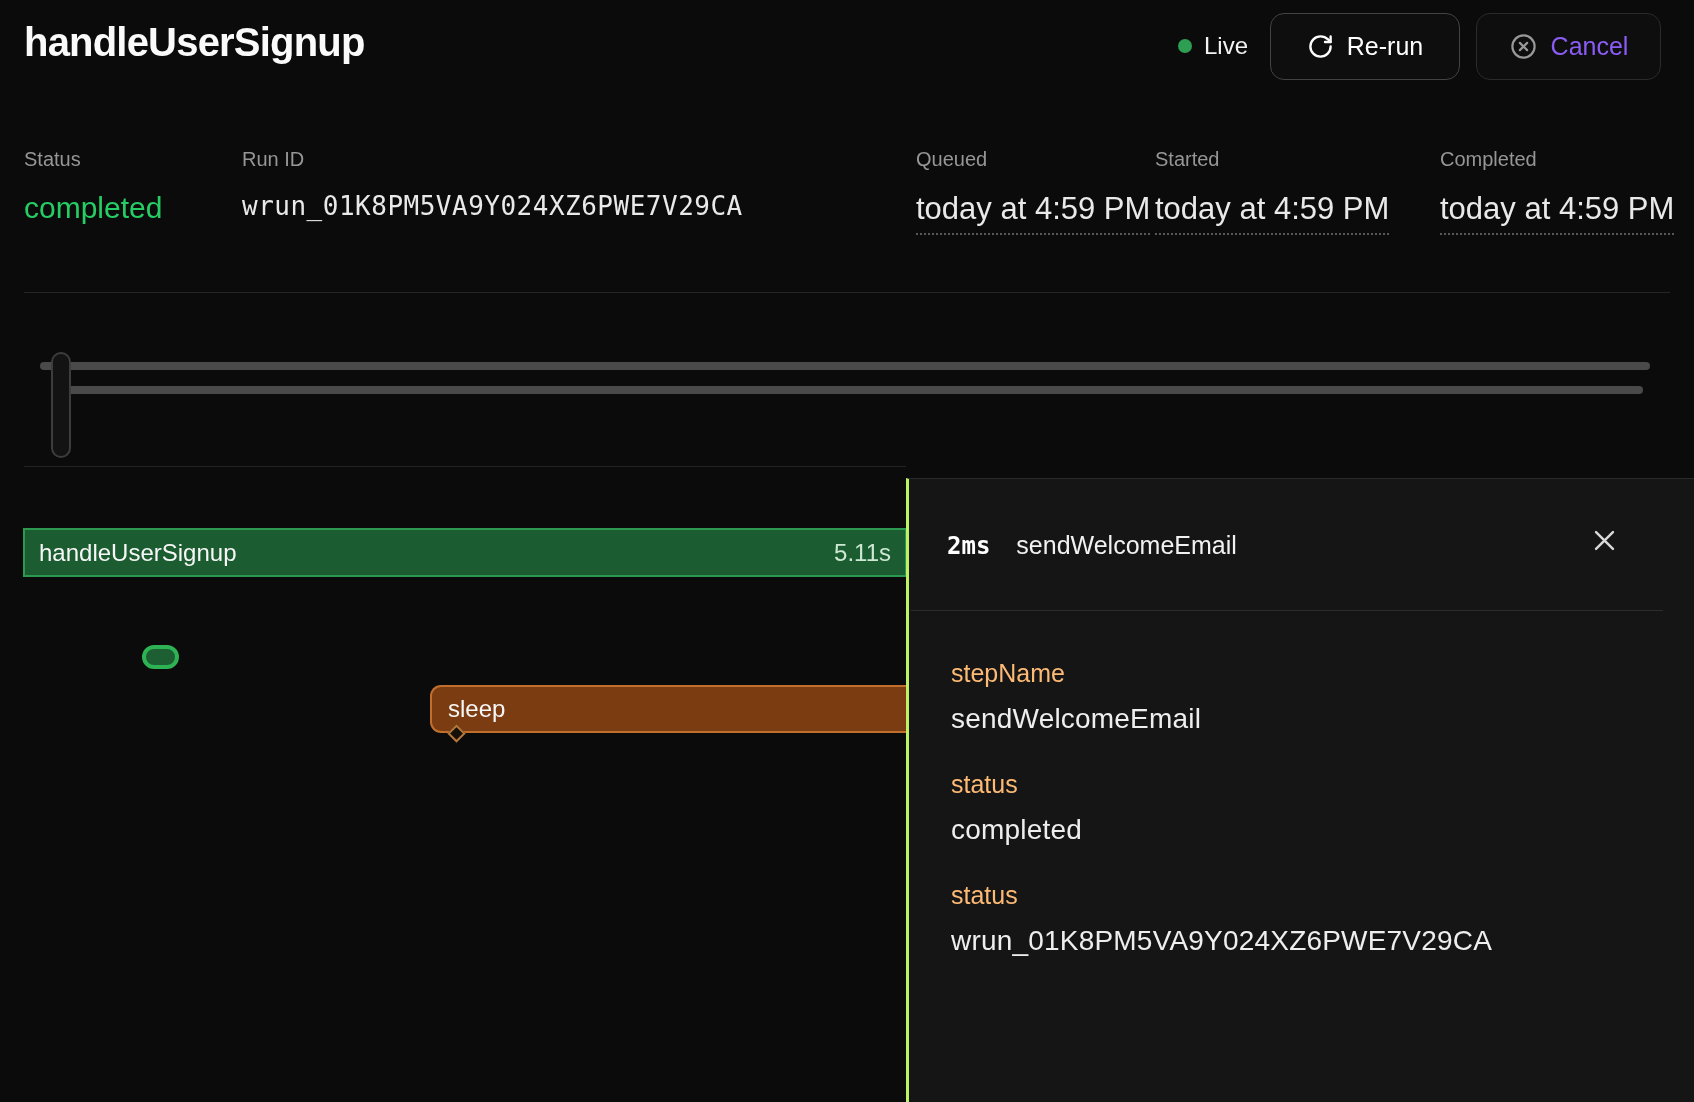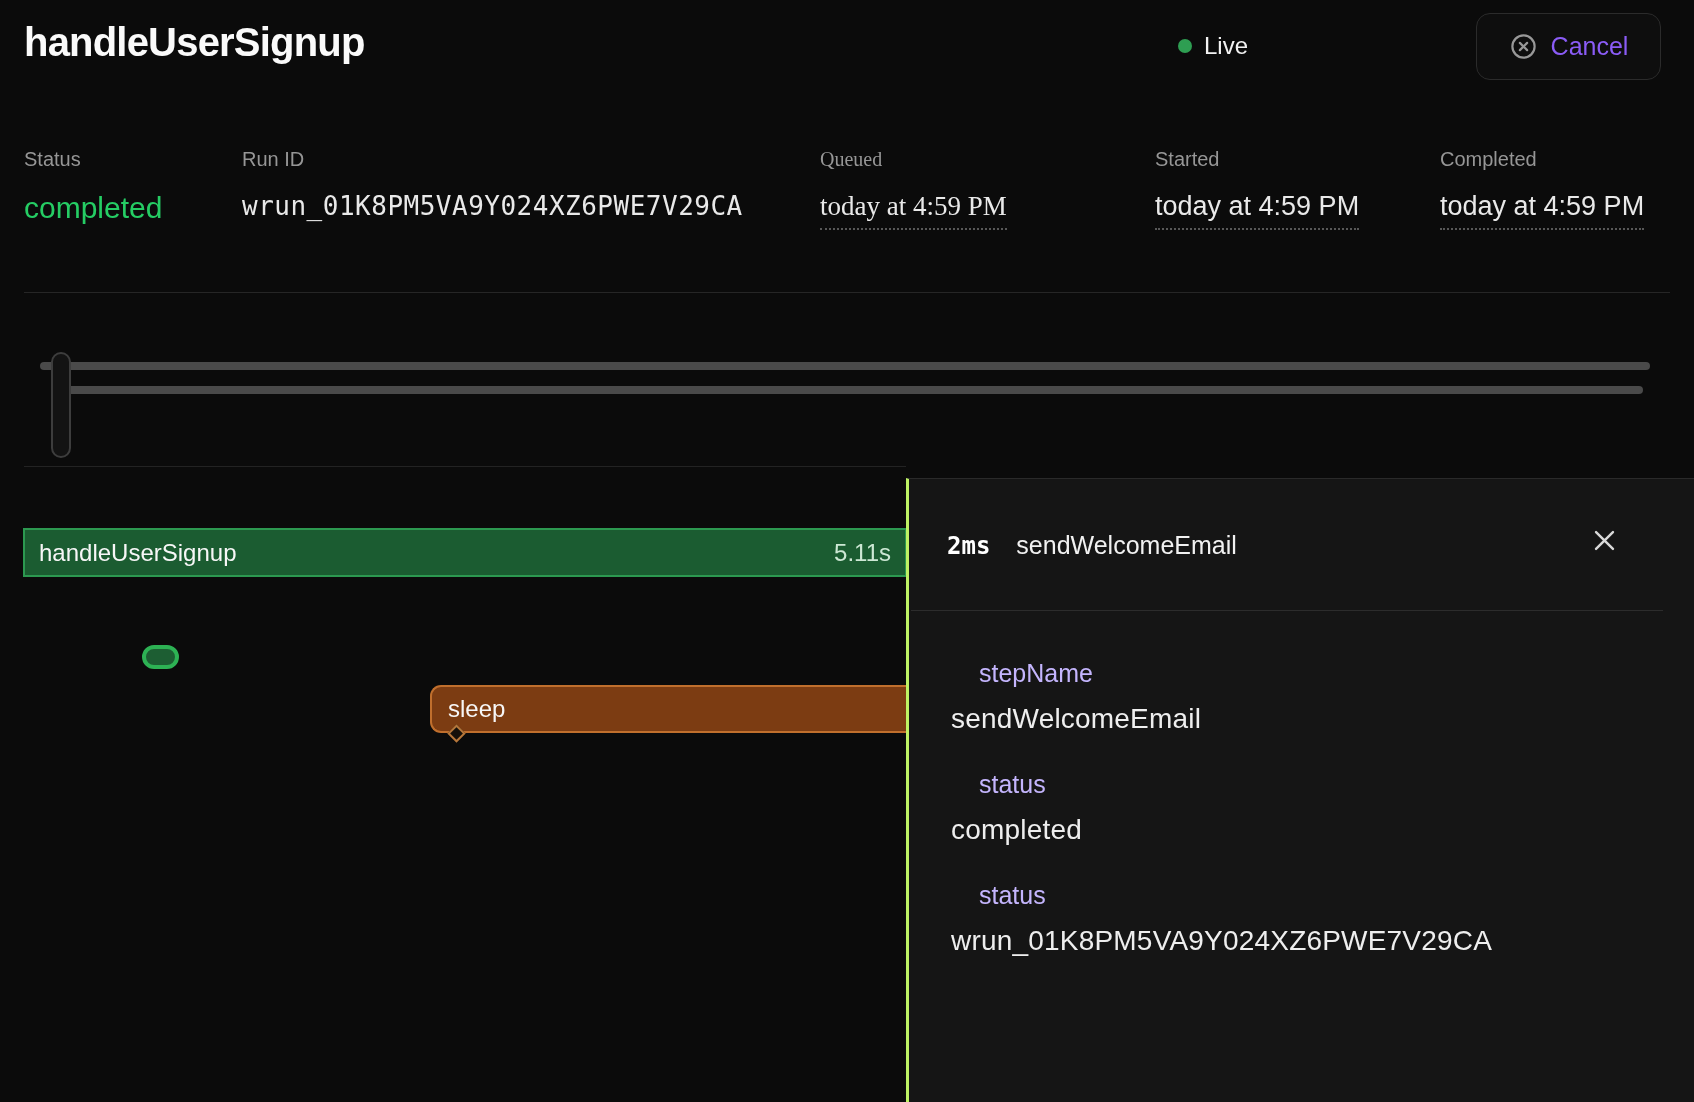--- a/index.html
+++ b/index.html
@@ -31,24 +31,24 @@
     display: flex; align-items: center; justify-content: center; gap: 13px;
     border-radius: 14px; font-size: 25px; background: #0e0e0e; cursor: pointer;
   }
   .btn-rerun { left: 1270px; width: 190px; border: 1px solid #434343; color: #fdfdfd; }
   .btn-cancel { left: 1476px; width: 185px; border: 1px solid #2b2b2b; color: #8b5cf6; }
   .btn svg { display: block; }
 
   
   .meta-col { position: absolute; top: 148px; }
   .meta-label { font-size: 20px; color: #969696; margin-bottom: 20px; }
-  .meta-value { font-size: 27px; color: #e9e9e9; }
+  .meta-value { font-size: 31px; color: #e9e9e9; }
   .meta-col-status  { left: 24px; }
   .meta-col-runid   { left: 242px; }
-  .meta-col-queued  { left: 820px; font-family: Liberation Serif, serif; }
+  .meta-col-queued  { left: 916px; }
   .meta-col-started { left: 1155px; }
   .meta-col-completed { left: 1440px; }
   .status-value { color: #25cd64; font-size: 30px; }
   .runid-value { font-size: 26px; letter-spacing: 0.5px; }
   .ts-value { display: inline-block; border-bottom: 2px dotted #585858; padding-bottom: 6px; }
 
   .divider-top { position: absolute; left: 24px; top: 292px; width: 1646px; border-top: 1px solid #262626; }
 
   
   .mm-bar { position: absolute; height: 8px; border-radius: 4px; background: #4a4a4a; }
@@ -98,35 +98,44 @@
   }
   .panel-duration { font-size: 24px; font-weight: 700; color: #ffffff; }
   .panel-title { font-size: 25px; color: #f1f1f1; }
   .panel-close {
     position: absolute; left: 678px; top: 44px; width: 34px; height: 34px;
     display: flex; align-items: center; justify-content: center; cursor: pointer;
   }
   .panel-divider { position: absolute; left: 2px; top: 131px; width: 752px; border-top: 1px solid #2c2c2c; }
   .panel-fields { position: absolute; left: 42px; top: 180px; right: 40px; }
   .field { margin-bottom: 35px; }
-  .field-label { font-size: 25px; color: #c4b5fd; margin-bottom: 15px; margin-left: 28px; }
+  .field-label { font-size: 25px; color: #fdba74; margin-bottom: 15px; }
   .field-value { font-size: 28px; color: #eeeeee; letter-spacing: 0.2px; }
 </style>
 </head>
 <body>
 
 <div class="stage">
 
   <div class="page-title">handleUserSignup</div>
 
   <div class="live-indicator">
     <span class="live-dot"></span>
     <span>Live</span>
   </div>
 
+  <div class="btn btn-rerun">
+    <span>
+      <svg width="27" height="27" viewBox="0 0 24 24" fill="none" stroke="#fdfdfd" stroke-width="2.1" stroke-linecap="round" stroke-linejoin="round">
+        <path d="M21 12a9 9 0 1 1-9-9c2.52 0 4.93 1 6.74 2.74L21 8"></path>
+        <path d="M21 3v5h-5"></path>
+      </svg>
+    </span>
+    <span>Re-run</span>
+  </div>
 
   <div class="btn btn-cancel">
     <span>
       <svg width="29" height="29" viewBox="0 0 24 24" fill="none" stroke="#989898" stroke-width="1.8" stroke-linecap="round">
         <circle cx="12" cy="12" r="9.2"></circle>
         <path d="M9 9l6 6M15 9l-6 6"></path>
       </svg>
     </span>
     <span>Cancel</span>
   </div>

